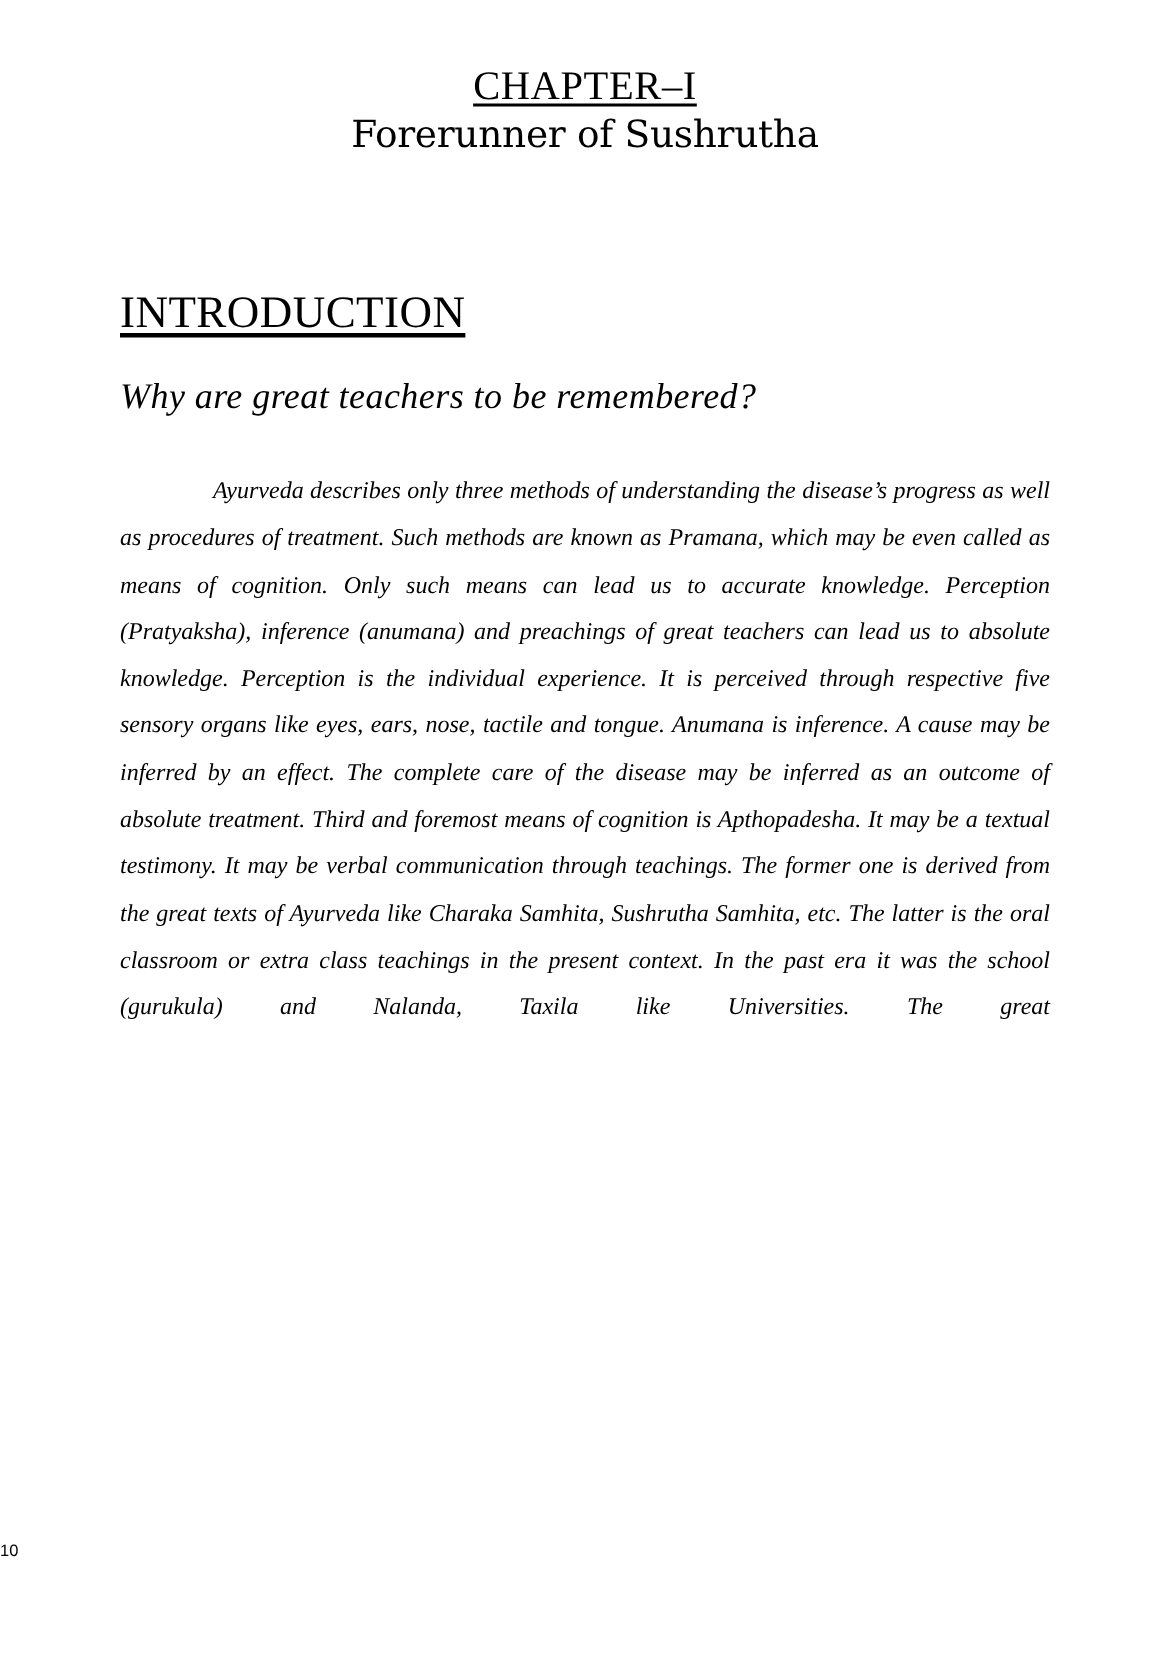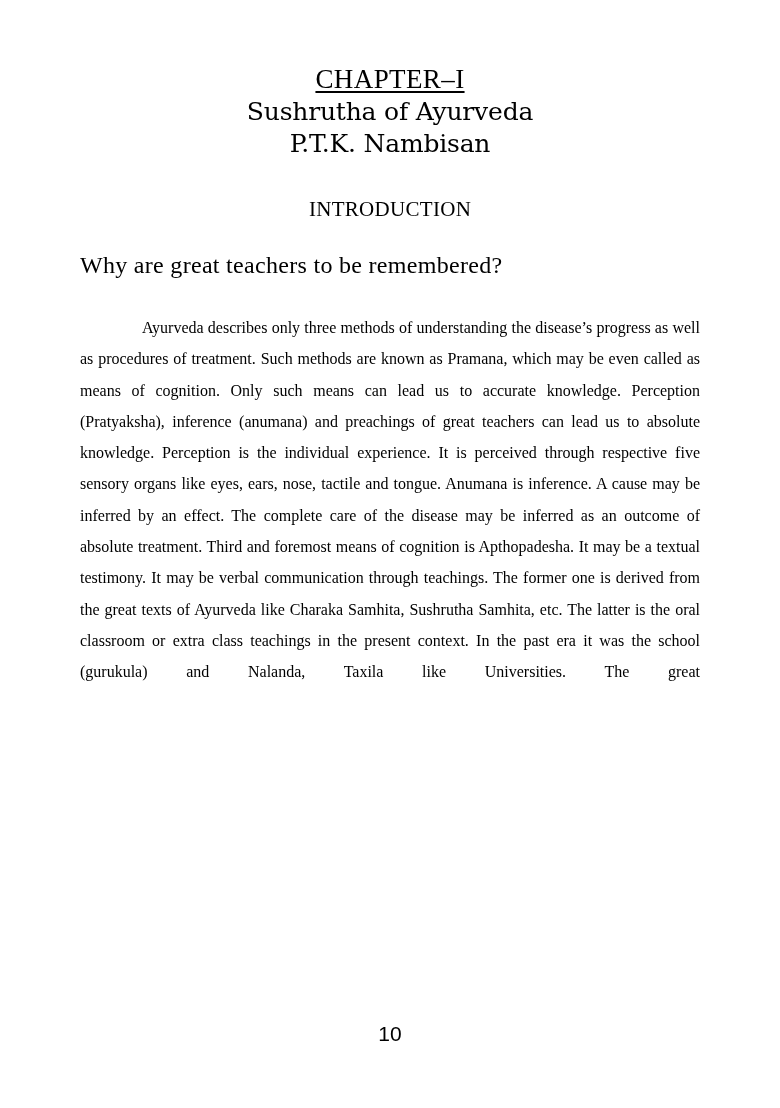--- a/index.html
+++ b/index.html
@@ -25,21 +25,20 @@
     background: #ffffff;
   }
 
   
   .chapter-head {
     position: absolute;
     left: 80px;
     top: 40px;
     width: 620px;
     text-align: center;
-    margin-top: 22px;
   }
   .chapter-label {
     font-family: "Liberation Serif", "DejaVu Serif", serif;
     font-size: 27px;
     line-height: 34px;
     letter-spacing: 0.4px;
     text-decoration: underline;
     text-underline-offset: 3px;
   }
   .head-line {
@@ -48,34 +47,35 @@
     line-height: 32px;
     letter-spacing: -0.2px;
   }
 
   
   .section-head {
     position: absolute;
     left: 80px;
     top: 192px;
     width: 620px;
-    text-align: center;
     font-family: "Liberation Serif", "DejaVu Serif", serif;
-    font-size: 21px;
+    font-size: 30px;
     line-height: 34px;
     letter-spacing: 0.3px;
+    text-decoration: underline;
     text-underline-offset: 4px;
   }
 
   
   .body-col {
     position: absolute;
     left: 80px;
     top: 250px;
     width: 620px;
+    font-style: italic;
   }
   .lead-question {
     font-size: 24px;
     line-height: 31px;
     letter-spacing: 0.3px;
     margin: 0 0 31px 0;
     text-align: left;
   }
   .body-par {
     font-size: 16px;
@@ -91,36 +91,34 @@
     display: inline-block;
     width: 100%;
   }
 
   
   .folio {
     position: absolute;
     left: 0;
     top: 1024px;
     width: 780px;
-    text-align: center;
     font-family: "Liberation Sans", "DejaVu Sans", sans-serif;
-    font-size: 21px;
+    font-size: 11px;
     line-height: 20px;
     font-weight: 400;
   }
 </style>
 </head>
 <body>
 
 <div class="page">
 
   <div class="chapter-head">
     <div class="chapter-label">CHAPTER–I</div>
-    <div class="head-line">Sushrutha of Ayurveda</div>
-    <div class="head-line">P.T.K. Nambisan</div>
+    <div class="head-line">Forerunner of Sushrutha</div>
   </div>
 
   <div class="section-head">INTRODUCTION</div>
 
   <div class="body-col">
     <p class="lead-question">Why are great teachers to be remembered?</p>
     <p class="body-par">Ayurveda describes only three methods of understanding the disease’s progress as well as procedures of treatment. Such methods are known as Pramana, which may be even called as means of cognition. Only such means can lead us to accurate knowledge. Perception (Pratyaksha), inference (anumana) and preachings of great teachers can lead us to absolute knowledge. Perception is the individual experience. It is perceived through respective five sensory organs like eyes, ears, nose, tactile and tongue. Anumana is inference. A cause may be inferred by an effect. The complete care of the disease may be inferred as an outcome of absolute treatment. Third and foremost means of cognition is Apthopadesha. It may be a textual testimony. It may be verbal communication through teachings. The former one is derived from the great texts of Ayurveda like Charaka Samhita, Sushrutha Samhita, etc. The latter is the oral classroom or extra class teachings in the present context. In the past era it was the school (gurukula) and Nalanda, Taxila like Universities. The great</p>
   </div>
 
   <div class="folio">10</div>

